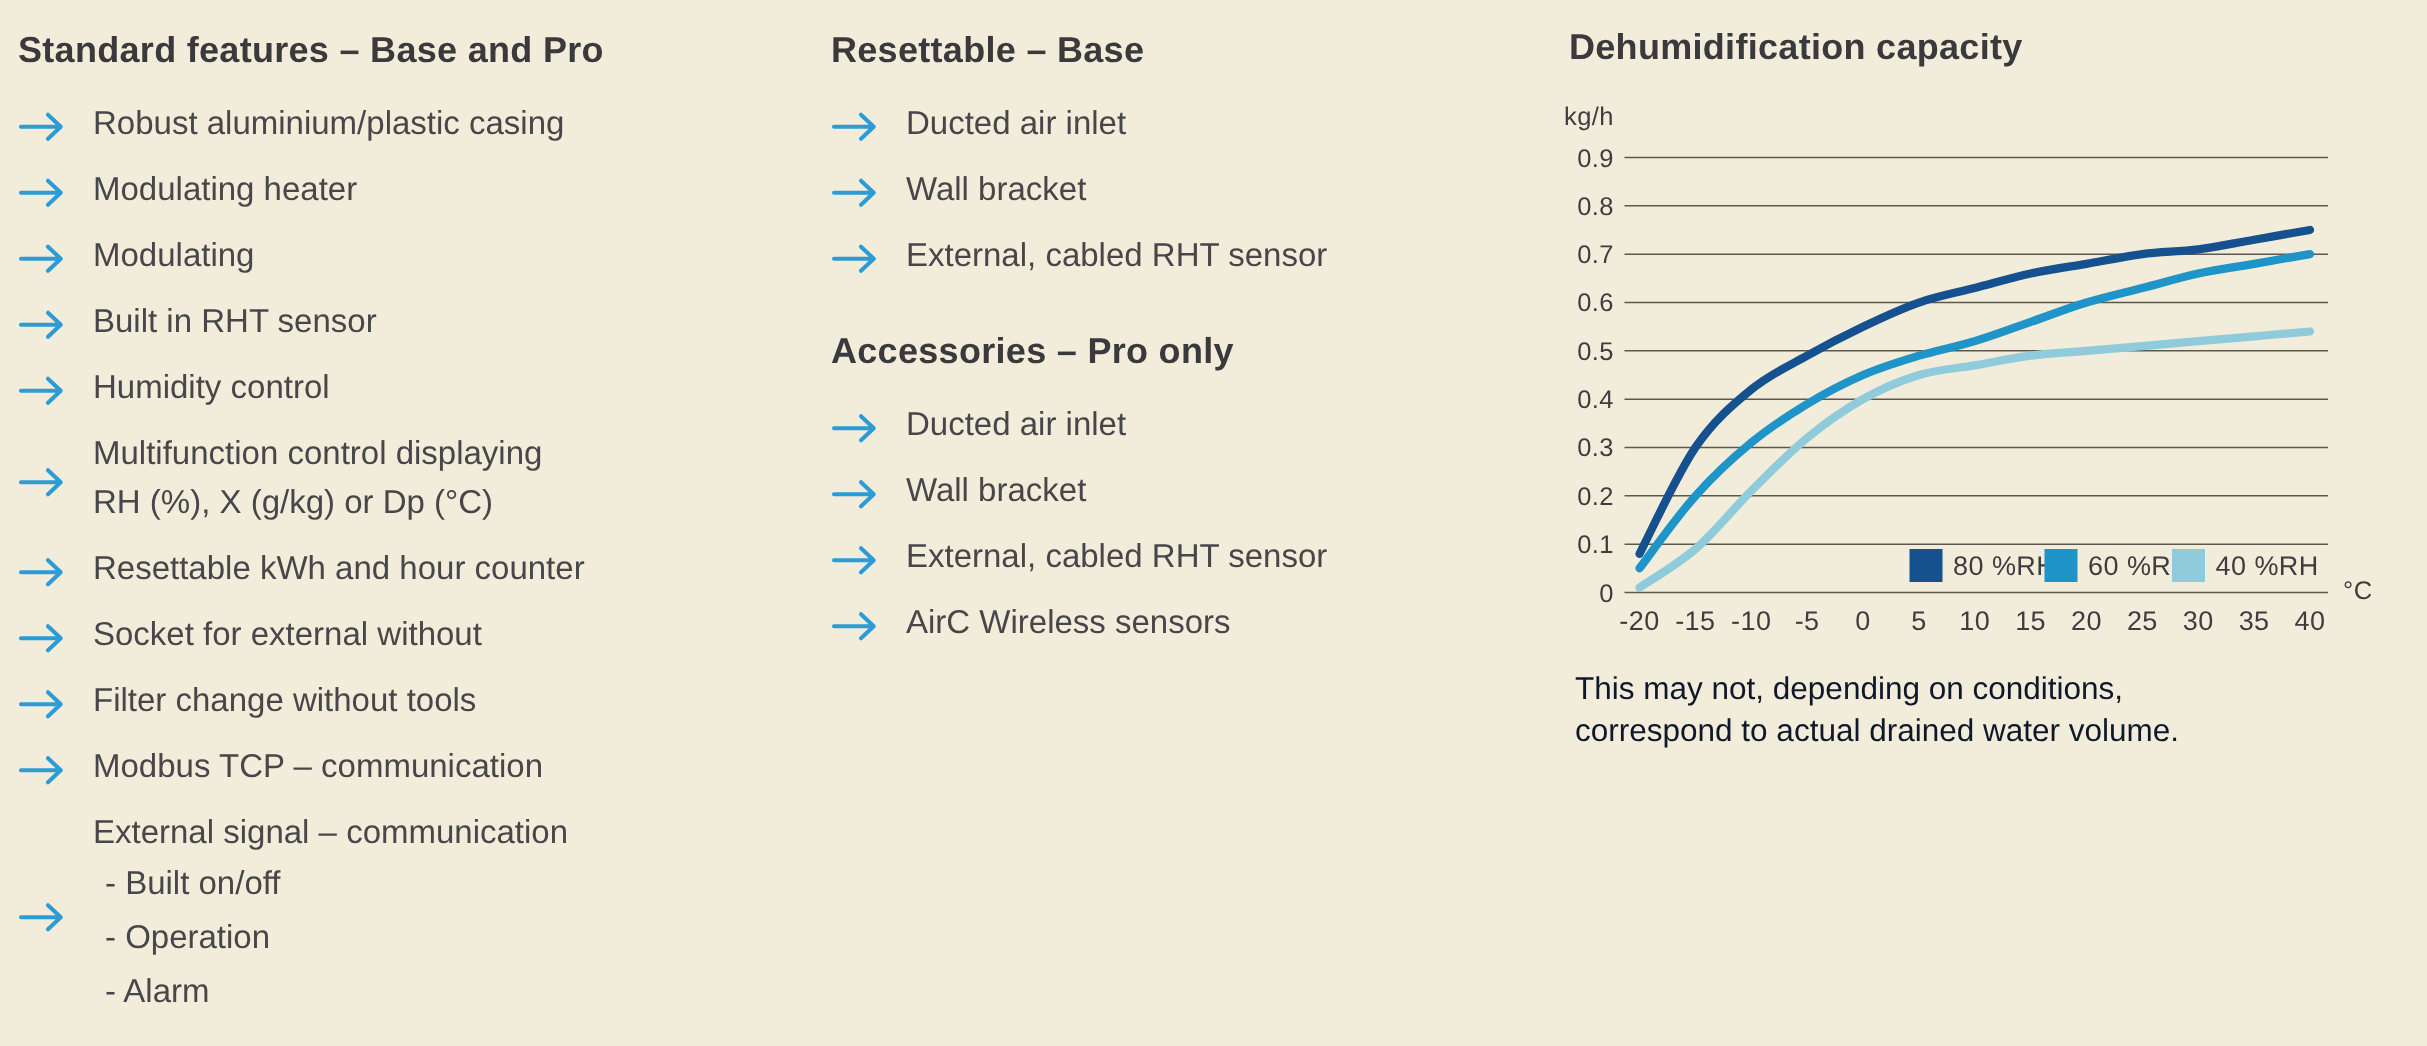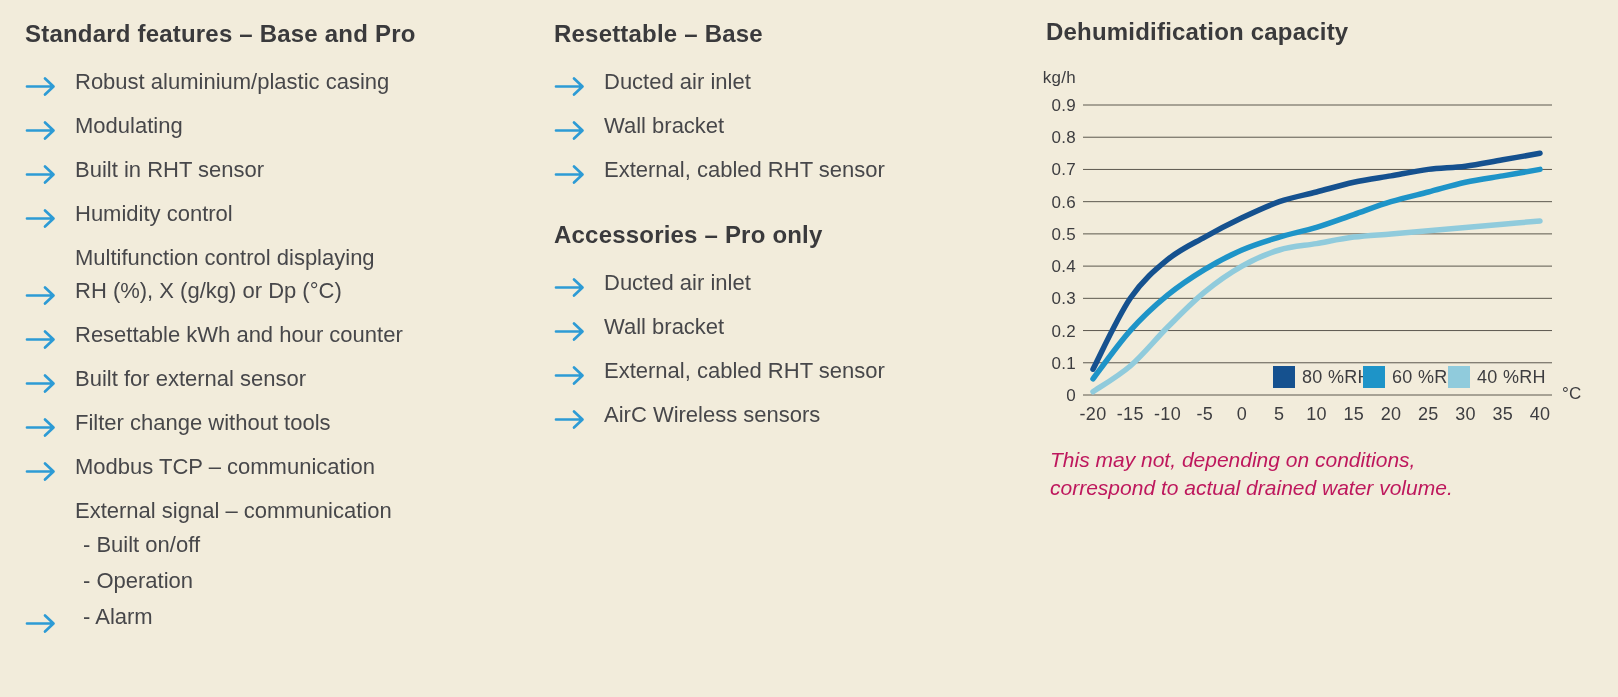--- a/index.html
+++ b/index.html
@@ -7,41 +7,41 @@
     --grid:#5c584e; --tick:#3d3d40;
   }
   html,body{margin:0;padding:0;}
   body{
     width:1618px;height:697px;position:relative;overflow:hidden;
     background:var(--bg);
     font-family:"Liberation Sans",sans-serif;
     color:var(--body);
   }
   .col{position:absolute;top:20px;}
-  .col-features{left:25px;width:505px;}
+  .col-features{left:12px;width:505px;}
   .col-acc{left:554px;width:450px;}
   .col-chart{left:1010px;top:18px;width:588px;}
   h2{
     font-size:24px;line-height:28px;font-weight:bold;color:var(--heading);
     margin:0 0 17px 0;letter-spacing:.2px;
   }
   .chart-title{margin-left:36px;}
   ul.feat{list-style:none;margin:0;padding:0;}
   ul.feat li{
-    display:flex;align-items:flex-end;
+    display:flex;align-items:center;
     margin:0 0 11px 0;font-size:22px;line-height:33px;color:var(--body);
   }
   .arrow{flex:0 0 50px;padding-top:6px;color:var(--arrow);}
   .arrow svg{display:block;}
   .itxt{flex:1;}
   .sub{margin-left:8px;line-height:36px;}
   .acc-pro{margin-top:35px;}
   .caption{
     margin:13px 0 0 40px;font-size:21px;line-height:28px;
-    font-style:italic;color:#be185d;
+    color:#0f172a;
   }
   svg text{
     font-family:"Liberation Sans",sans-serif;fill:var(--tick);
     letter-spacing:.3px;
   }
   #chart-svg{display:block;margin-top:4px;}
 </style>
 </head>
 <body>
 
@@ -55,20 +55,28 @@
     </svg>
   </span>
 <div class="itxt">Robust aluminium/plastic casing</div>
       </li>
       <li>
   <span class="arrow">
     <svg width="32" height="23" viewBox="0 0 32 23">
       <path d="M2 11.5 H28 M20 3.5 L28.5 11.5 L20 19.5" fill="none" stroke="currentColor" stroke-width="2.7" stroke-linecap="round" stroke-linejoin="round"></path>
     </svg>
   </span>
+<div class="itxt">Modulating heater</div>
+      </li>
+      <li>
+  <span class="arrow">
+    <svg width="32" height="23" viewBox="0 0 32 23">
+      <path d="M2 11.5 H28 M20 3.5 L28.5 11.5 L20 19.5" fill="none" stroke="currentColor" stroke-width="2.7" stroke-linecap="round" stroke-linejoin="round"></path>
+    </svg>
+  </span>
 <div class="itxt">Modulating</div>
       </li>
       <li>
   <span class="arrow">
     <svg width="32" height="23" viewBox="0 0 32 23">
       <path d="M2 11.5 H28 M20 3.5 L28.5 11.5 L20 19.5" fill="none" stroke="currentColor" stroke-width="2.7" stroke-linecap="round" stroke-linejoin="round"></path>
     </svg>
   </span>
 <div class="itxt">Built in RHT sensor</div>
       </li>
@@ -95,21 +103,21 @@
     </svg>
   </span>
 <div class="itxt">Resettable kWh and hour counter</div>
       </li>
       <li>
   <span class="arrow">
     <svg width="32" height="23" viewBox="0 0 32 23">
       <path d="M2 11.5 H28 M20 3.5 L28.5 11.5 L20 19.5" fill="none" stroke="currentColor" stroke-width="2.7" stroke-linecap="round" stroke-linejoin="round"></path>
     </svg>
   </span>
-<div class="itxt">Built for external sensor</div>
+<div class="itxt">Socket for external without</div>
       </li>
       <li>
   <span class="arrow">
     <svg width="32" height="23" viewBox="0 0 32 23">
       <path d="M2 11.5 H28 M20 3.5 L28.5 11.5 L20 19.5" fill="none" stroke="currentColor" stroke-width="2.7" stroke-linecap="round" stroke-linejoin="round"></path>
     </svg>
   </span>
 <div class="itxt">Filter change without tools</div>
       </li>
       <li>

